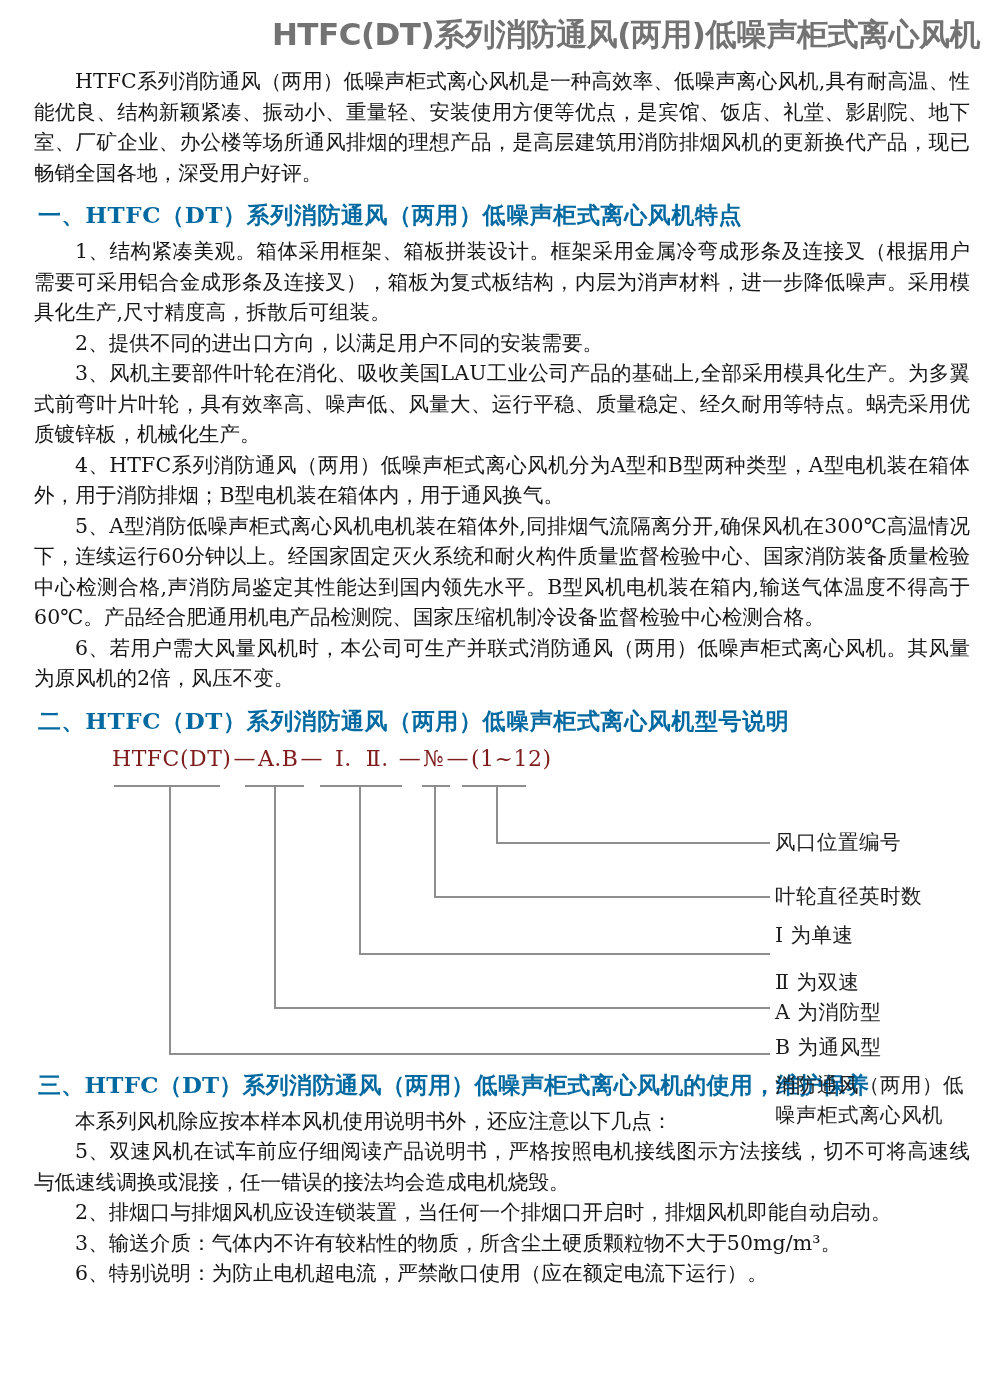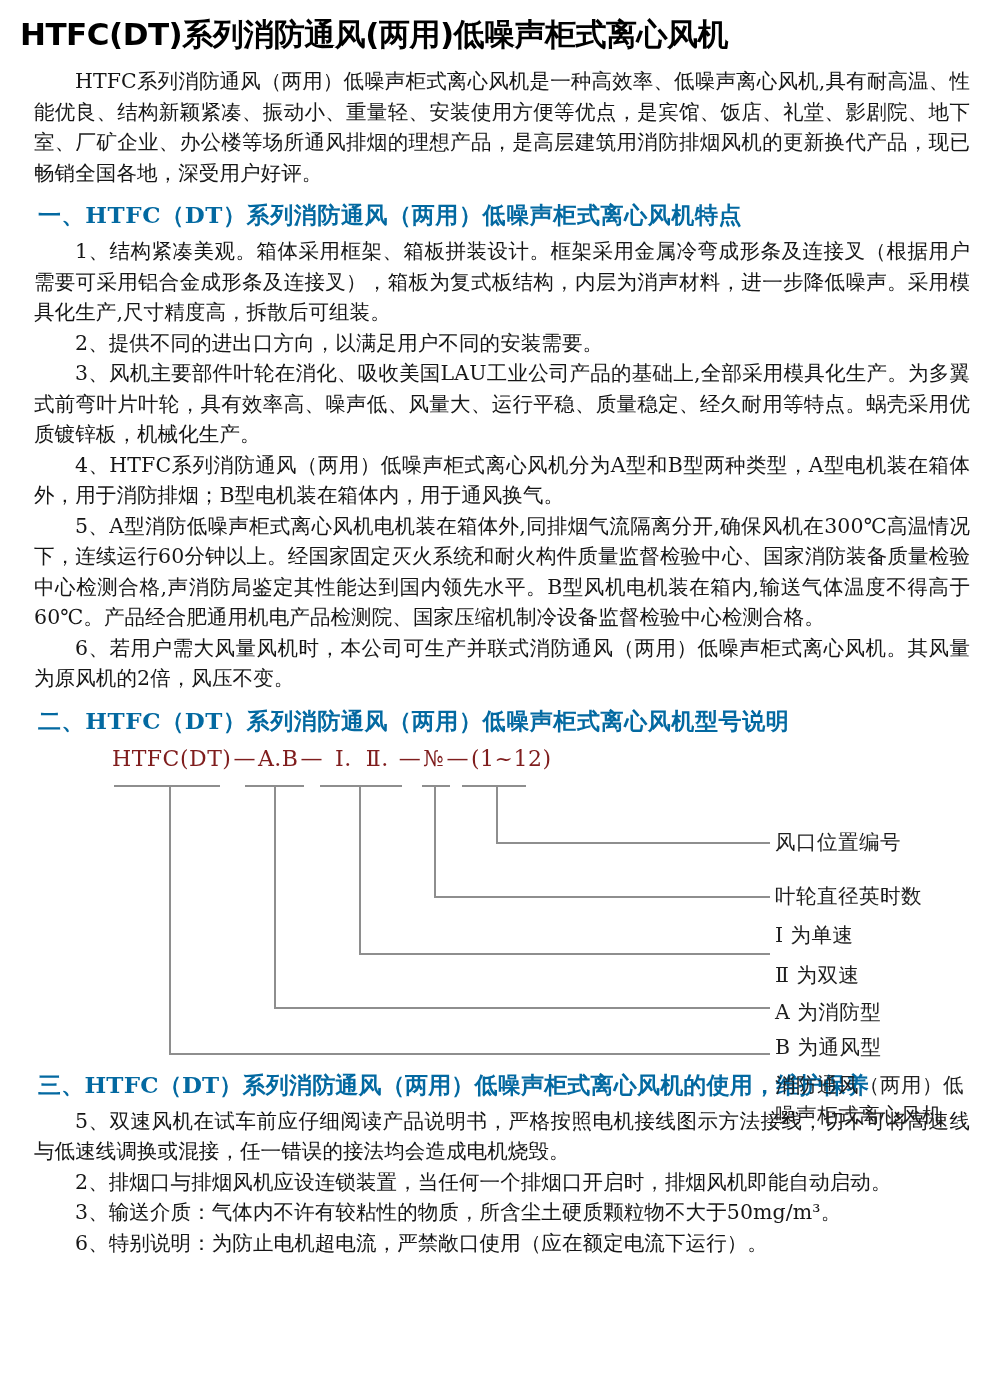--- a/index.html
+++ b/index.html
@@ -22,24 +22,24 @@
     box-sizing: border-box;
     padding: 0;
   }
 
   
   .doc-title {
     font-family: "DejaVu Sans", "Liberation Sans", sans-serif;
     font-weight: bold;
     font-size: 31px;
     letter-spacing: -0.5px;
-    text-align: left;
+    text-align: right;
     margin: 0;
     padding: 14px 20px 10px 20px;
-    color: #000000;
+    color: #737373;
     white-space: nowrap;
   }
 
   
   .body-col {
     padding: 0 30px 0 30px;
   }
   p.para {
     margin: 0 0 0 4px;
     font-size: 20.5px;
@@ -152,29 +152,30 @@
           <path d="M405 40 L405 151 L740 151"></path>
           <path d="M330 40 L330 208 L740 208"></path>
           <path d="M245 40 L245 262 L740 262"></path>
           <path d="M140 40 L140 308 L740 308"></path>
         </g>
       </svg>
 
       <div class="leader-label" style="top:82px">风口位置编号</div>
       <div class="leader-label" style="top:136px">叶轮直径英时数</div>
       <div class="leader-label" style="top:175px">Ⅰ 为单速</div>
-      <div class="leader-label" style="top:215px">Ⅱ 为双速</div>
+      <div class="leader-label" style="top:222px">Ⅱ 为双速</div>
       <div class="leader-label" style="top:252px">A 为消防型</div>
       <div class="leader-label" style="top:287px">B 为通风型</div>
       <div class="leader-label" style="top:325px">消防通风（两用）低</div>
       <div class="leader-label" style="top:355px">噪声柜式离心风机</div>
     </div>
 
     <div class="usage-block">
       <h2 class="section-head head-3">三、HTFC（DT）系列消防通风（两用）低噪声柜式离心风机的使用，维护保养</h2>
+      <p class="para indent">本系列风机除应按本样本风机使用说明书外，还应注意以下几点：</p>
       <p class="para indent-num">5、双速风机在试车前应仔细阅读产品说明书，严格按照电机接线图示方法接线，切不可将高速线与低速线调换或混接，任一错误的接法均会造成电机烧毁。</p>
       <p class="para indent-num">2、排烟口与排烟风机应设连锁装置，当任何一个排烟口开启时，排烟风机即能自动启动。</p>
       <p class="para indent-num">3、输送介质：气体内不许有较粘性的物质，所含尘土硬质颗粒物不大于50mg/m³。</p>
       <p class="para indent-num">6、特别说明：为防止电机超电流，严禁敞口使用（应在额定电流下运行）。</p>
     </div>
 
   </div>
 </div>
 
 </body></html>

